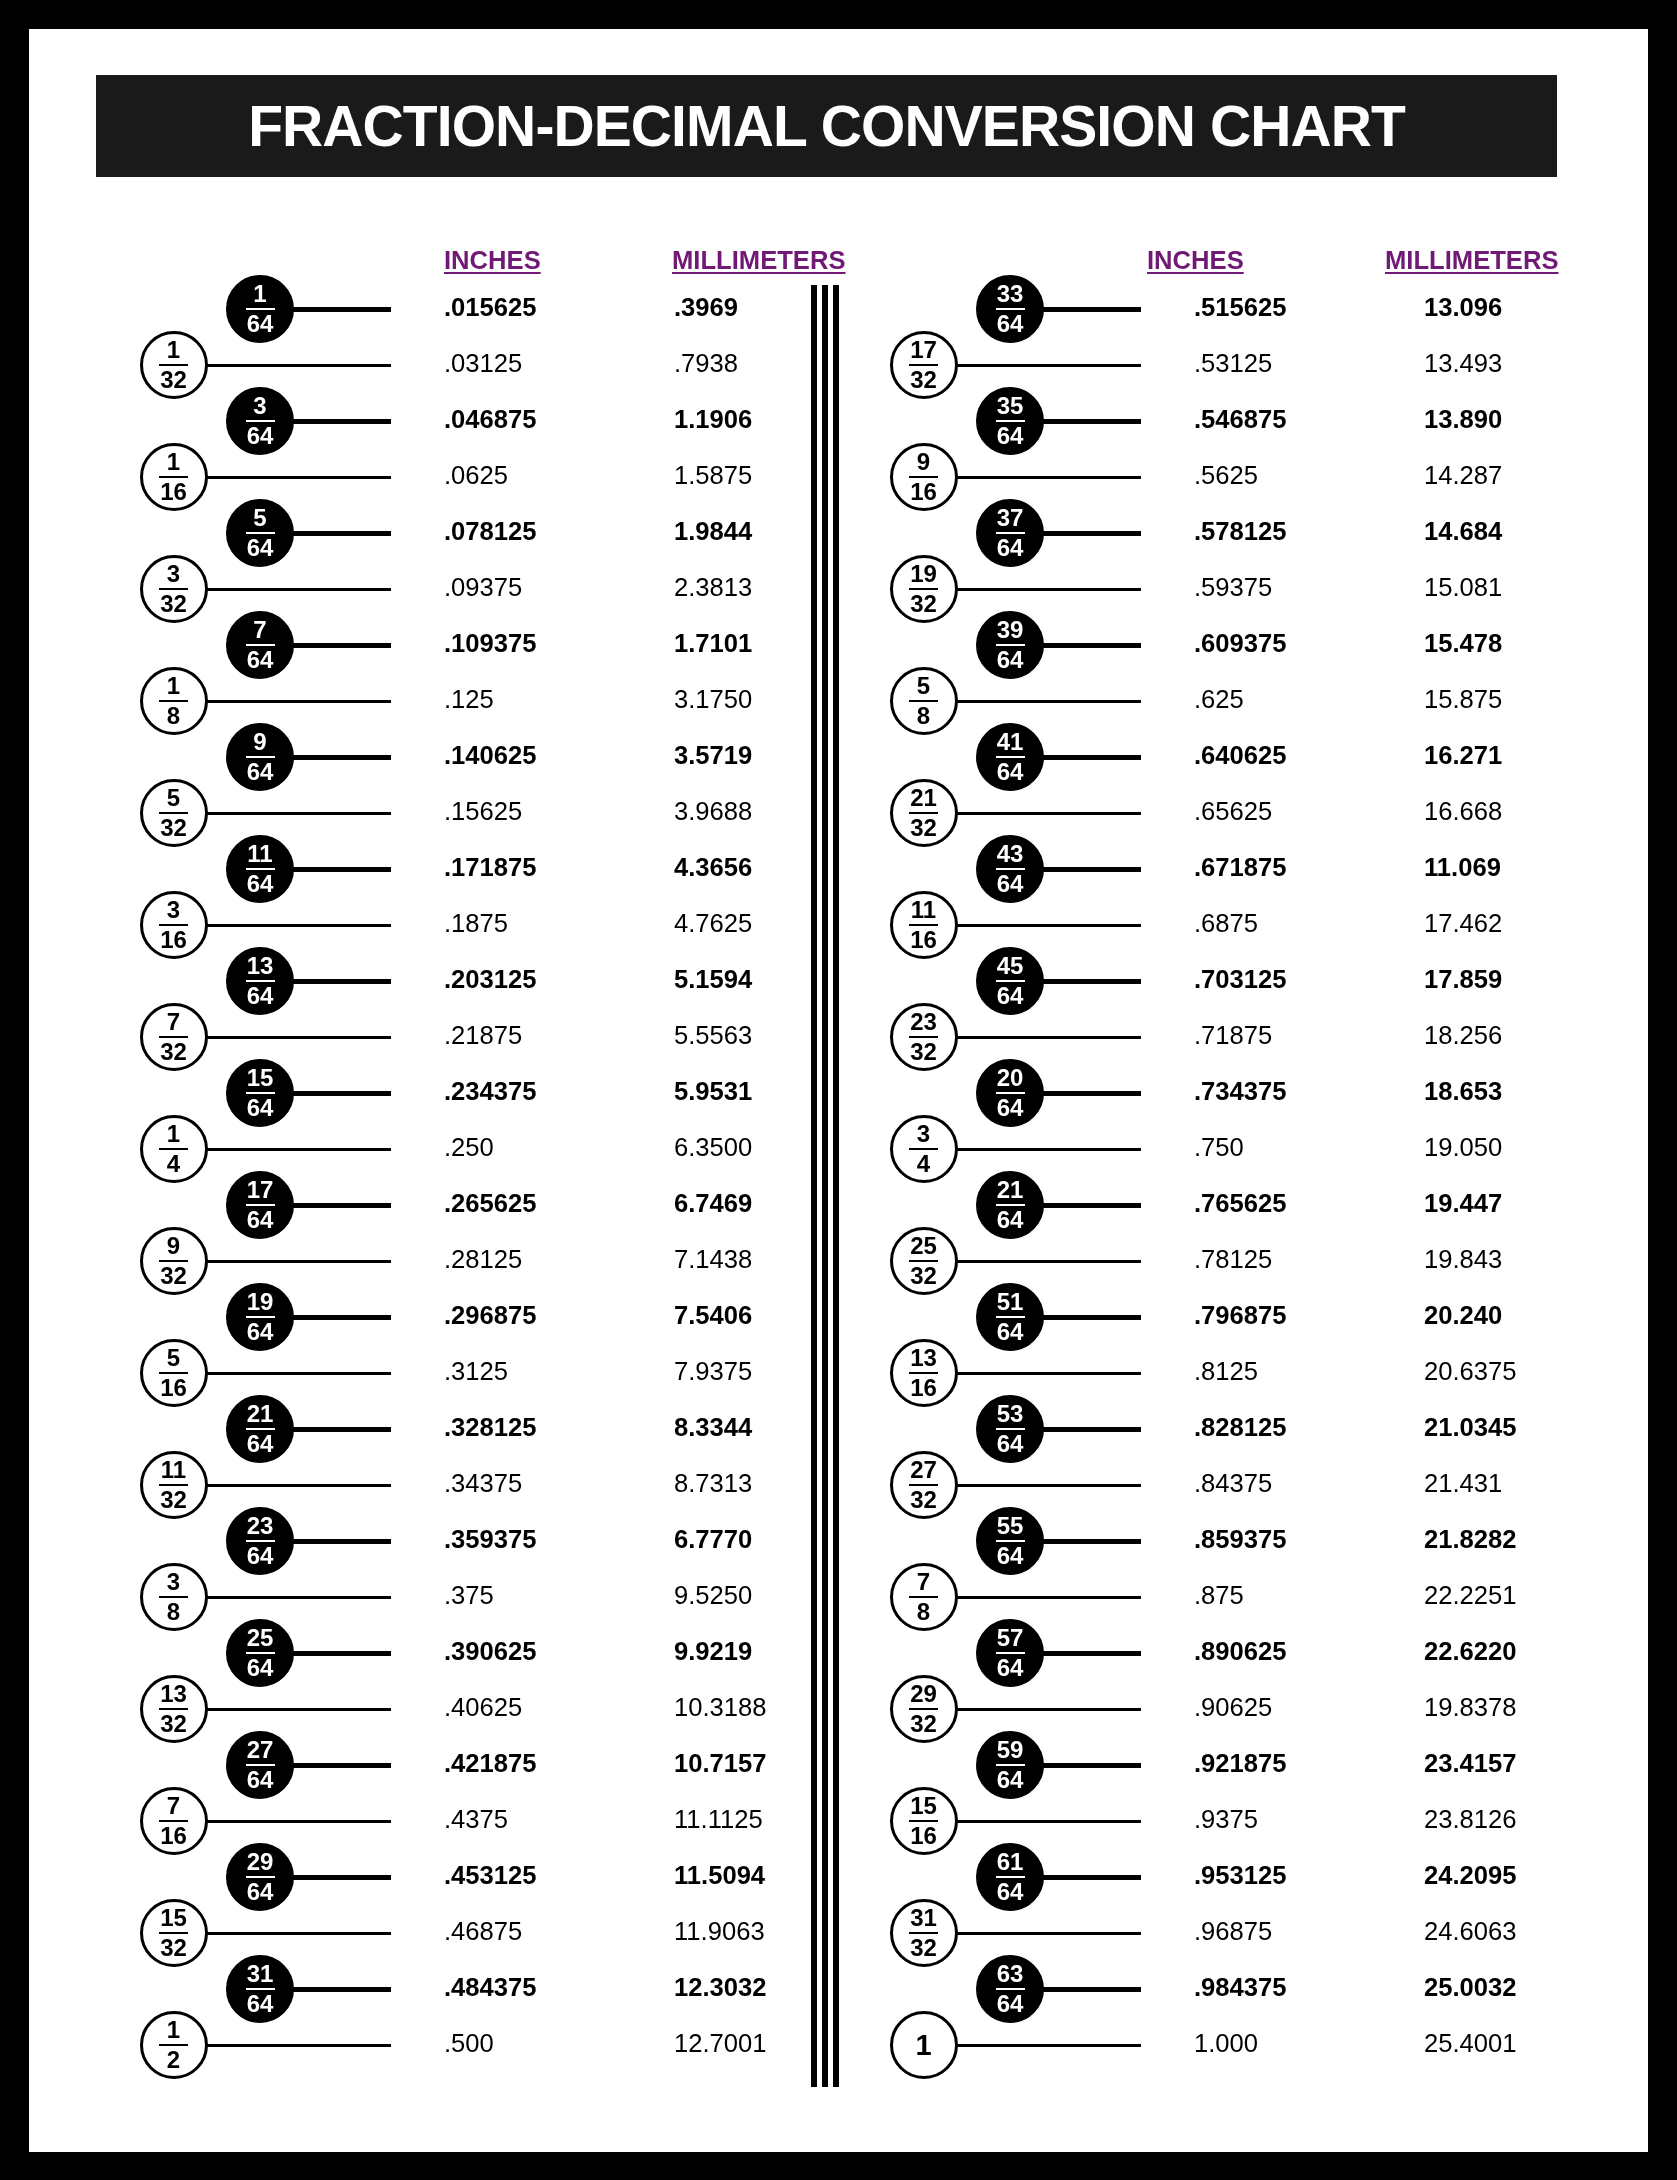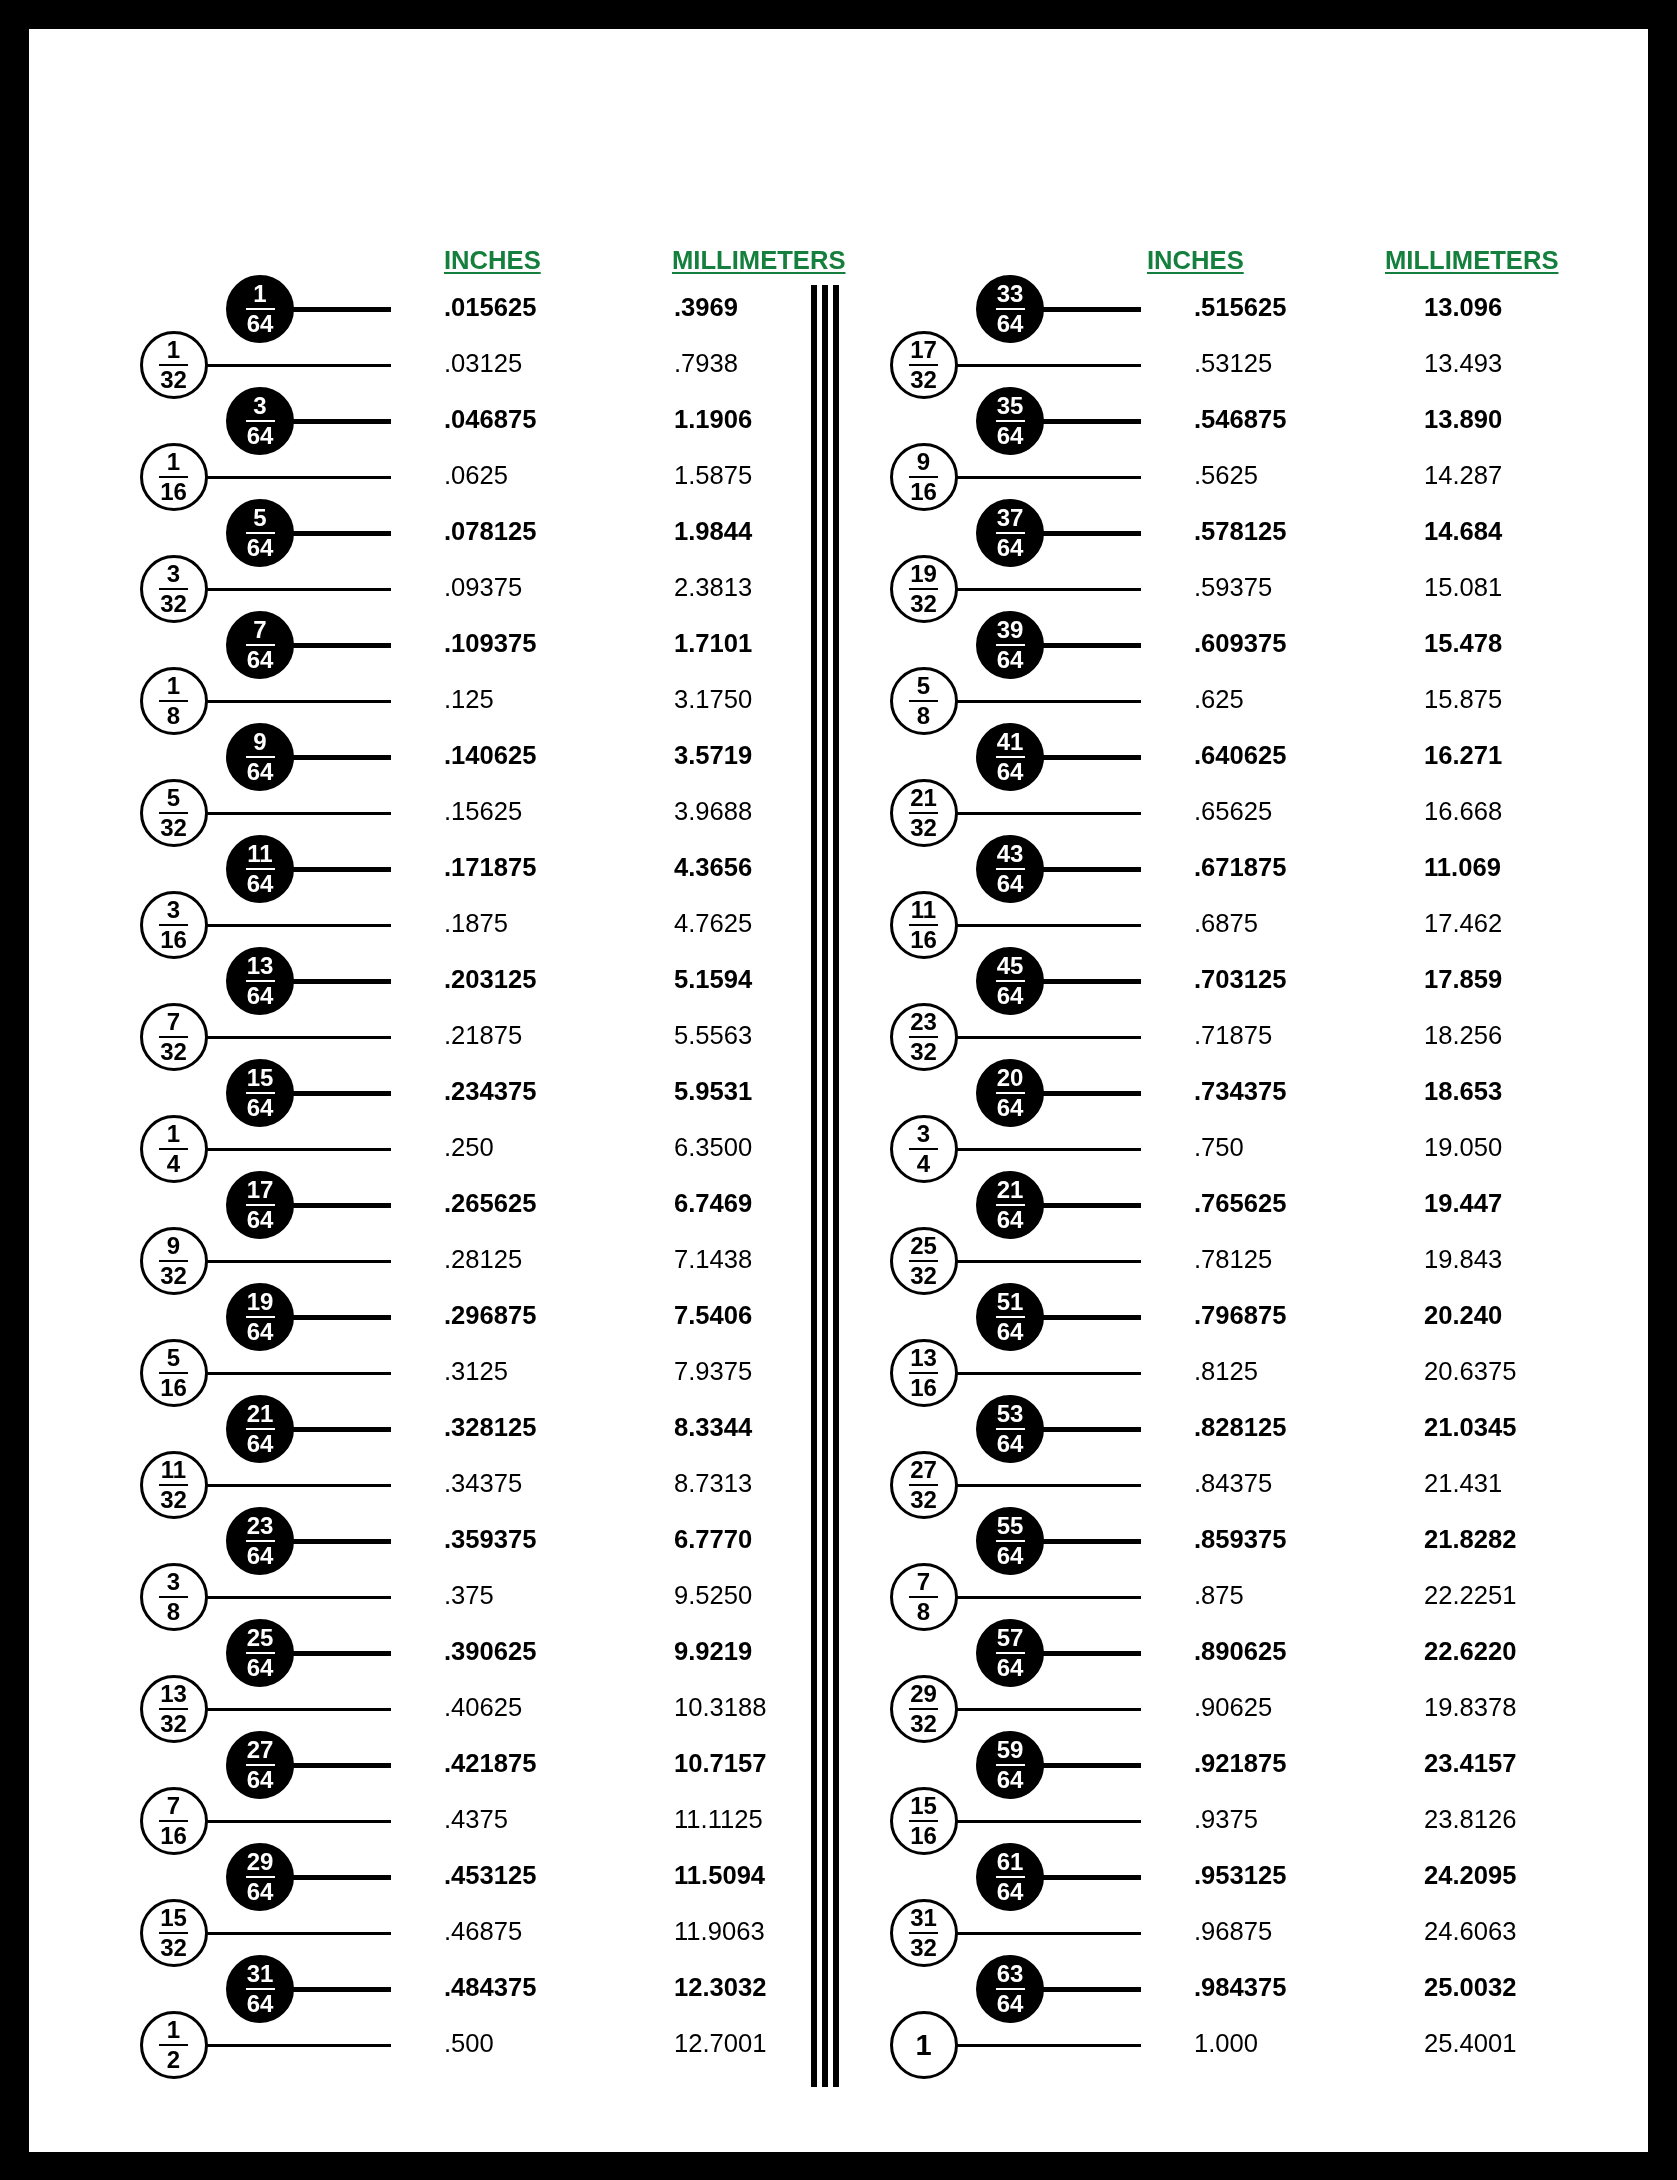--- a/index.html
+++ b/index.html
@@ -56,21 +56,21 @@
     position: absolute;
     top: 217px;
     left: 0;
     width: 100%;
     height: 31px;
   }
   .hdr {
     position: absolute;
     font-size: 25.6px;
     font-weight: bold;
-    color: #15803d;
+    color: #701a75;
     text-decoration: underline;
     text-underline-offset: 3.4px;
     white-space: nowrap;
   }
   .hdr.h1 { left: 415px; }
   .hdr.h2 { left: 643px; }
   .hdr.h3 { left: 1118px; }
   .hdr.h4 { left: 1356px; }
 
   
@@ -189,20 +189,23 @@
     white-space: nowrap;
   }
   .row.bold .inches, .row.bold .mm { font-weight: bold; }
 </style>
 </head>
 <body>
 
 <div class="poster">
   <div class="frame">
 
+    <div class="title-bar">
+      <h1>FRACTION-DECIMAL CONVERSION CHART</h1>
+    </div>
 
     <div class="headers">
       <div class="hdr h1">INCHES</div>
       <div class="hdr h2">MILLIMETERS</div>
       <div class="hdr h3">INCHES</div>
       <div class="hdr h4">MILLIMETERS</div>
     </div>
 
     <div class="divider">
       <span class="l1"></span>

